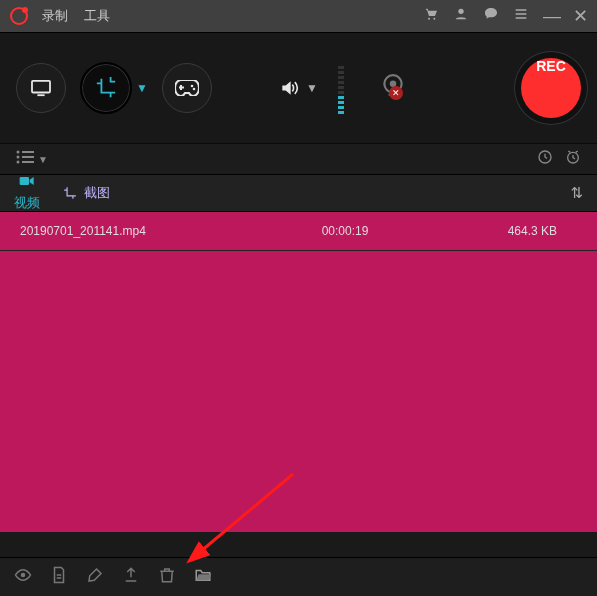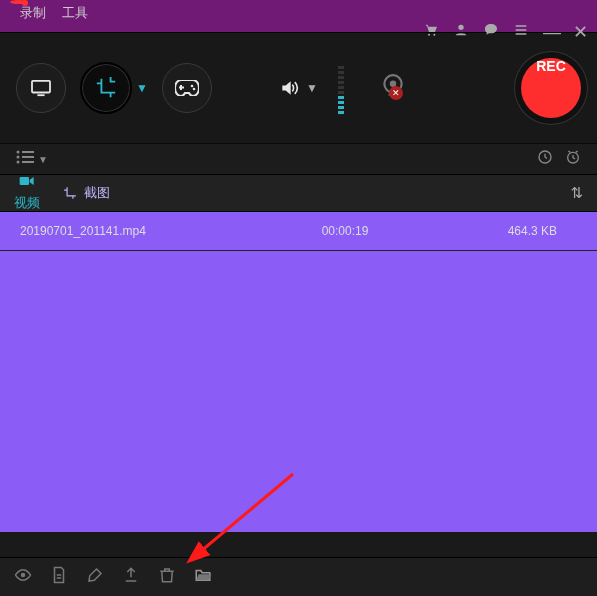--- a/index.html
+++ b/index.html
@@ -1,18 +1,18 @@
 <!DOCTYPE html>
 <html><head>
 <meta charset="utf-8">
 <style>
   html,body{margin:0;padding:0;background:#555;font-family:"Microsoft YaHei",Arial,sans-serif;}
   .win{width:597px;height:596px;background:#1a1a1a;position:relative;overflow:hidden;}
   
-  .topbar{height:32px;display:flex;padding:0 8px 0 10px;background:#701a75;border-bottom:1px solid #000;flex-direction:column;}
+  .topbar{height:32px;display:flex;align-items:center;padding:0 8px 0 10px;background:#404040;border-bottom:1px solid #000;}
   .dot{width:14px;height:14px;border:2px solid #ff3030;border-radius:50%;position:relative;margin-right:4px;}
   .dot:after{content:"";position:absolute;right:-2px;top:-2px;width:6px;height:6px;background:#ff3030;border-radius:50%;}
   .menu{color:#ccc;font-size:13px;margin-left:10px;display:flex;gap:16px;}
   .topright{margin-left:auto;display:flex;align-items:center;gap:14px;color:#aaa;}
   .topright svg, .topright .glyph{width:16px;height:16px;fill:#aaa;}
   .glyph{font-size:18px;line-height:16px;}
   
   .toolrow{height:82px;background:#181818;display:flex;align-items:center;padding:14px 16px;gap:14px;border-bottom:1px solid #0a0a0a;}
   .rbtn{width:48px;height:48px;border:1px solid #3a3a3a;border-radius:50%;display:flex;align-items:center;justify-content:center;background:#1c1c1c;}
   .rbtn svg{fill:#e6e6e6;}
@@ -34,21 +34,21 @@
   .subrow .chev{font-size:10px;margin-left:4px;}
   .clocks{margin-left:auto;display:flex;gap:12px;}
   .clocks svg{width:16px;height:16px;fill:#888;}
   
   .tabs{height:36px;background:#222;display:flex;align-items:center;padding:0 14px;gap:22px;border-bottom:1px solid #000;}
   .tab{display:flex;align-items:center;gap:6px;color:#c4b5fd;font-size:13px;}
   .tab.on{color:#2bb7c9;flex-direction:column;}
   .tab svg{width:16px;height:14px;fill:currentColor;}
   .sort{margin-left:auto;color:#aaa;font-size:15px;}
   
-  .list{background:#8b5cf6;height:320px;overflow:auto;}
+  .list{background:#be185d;height:320px;overflow:auto;}
   .row{height:38px;display:flex;align-items:center;padding:0 20px;color:#ddd;font-size:12px;border-bottom:1px solid #232323;}
   .row .c1{flex:0 0 250px;}
   .row .c2{flex:0 0 150px;text-align:center;}
   .row .c3{flex:1;text-align:right;padding-right:20px;}
   
   .bottom{position:absolute;left:0;right:0;bottom:0;height:38px;background:#1e1e1e;border-top:1px solid #000;display:flex;align-items:center;padding:0 14px;gap:18px;}
   .bottom svg{width:18px;height:18px;fill:#777;}
   
   .arrow{position:absolute;pointer-events:none;}
 </style>

